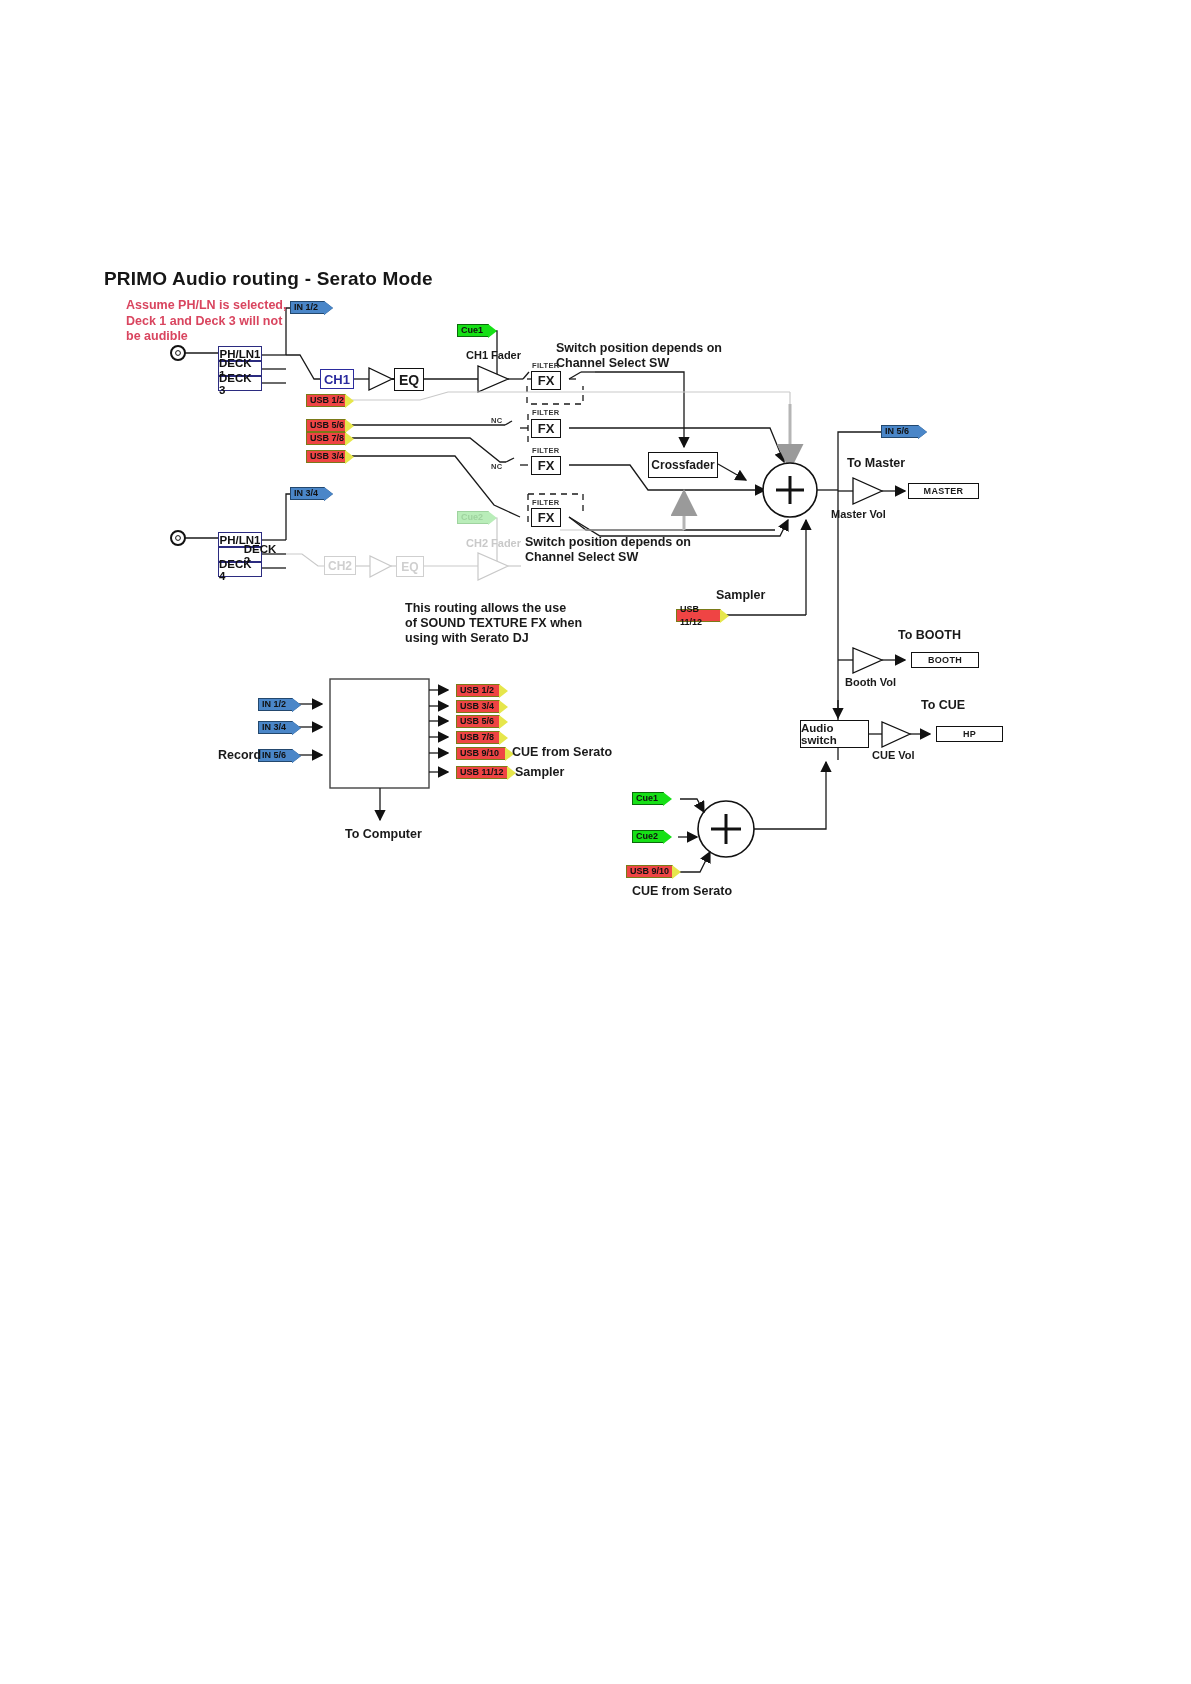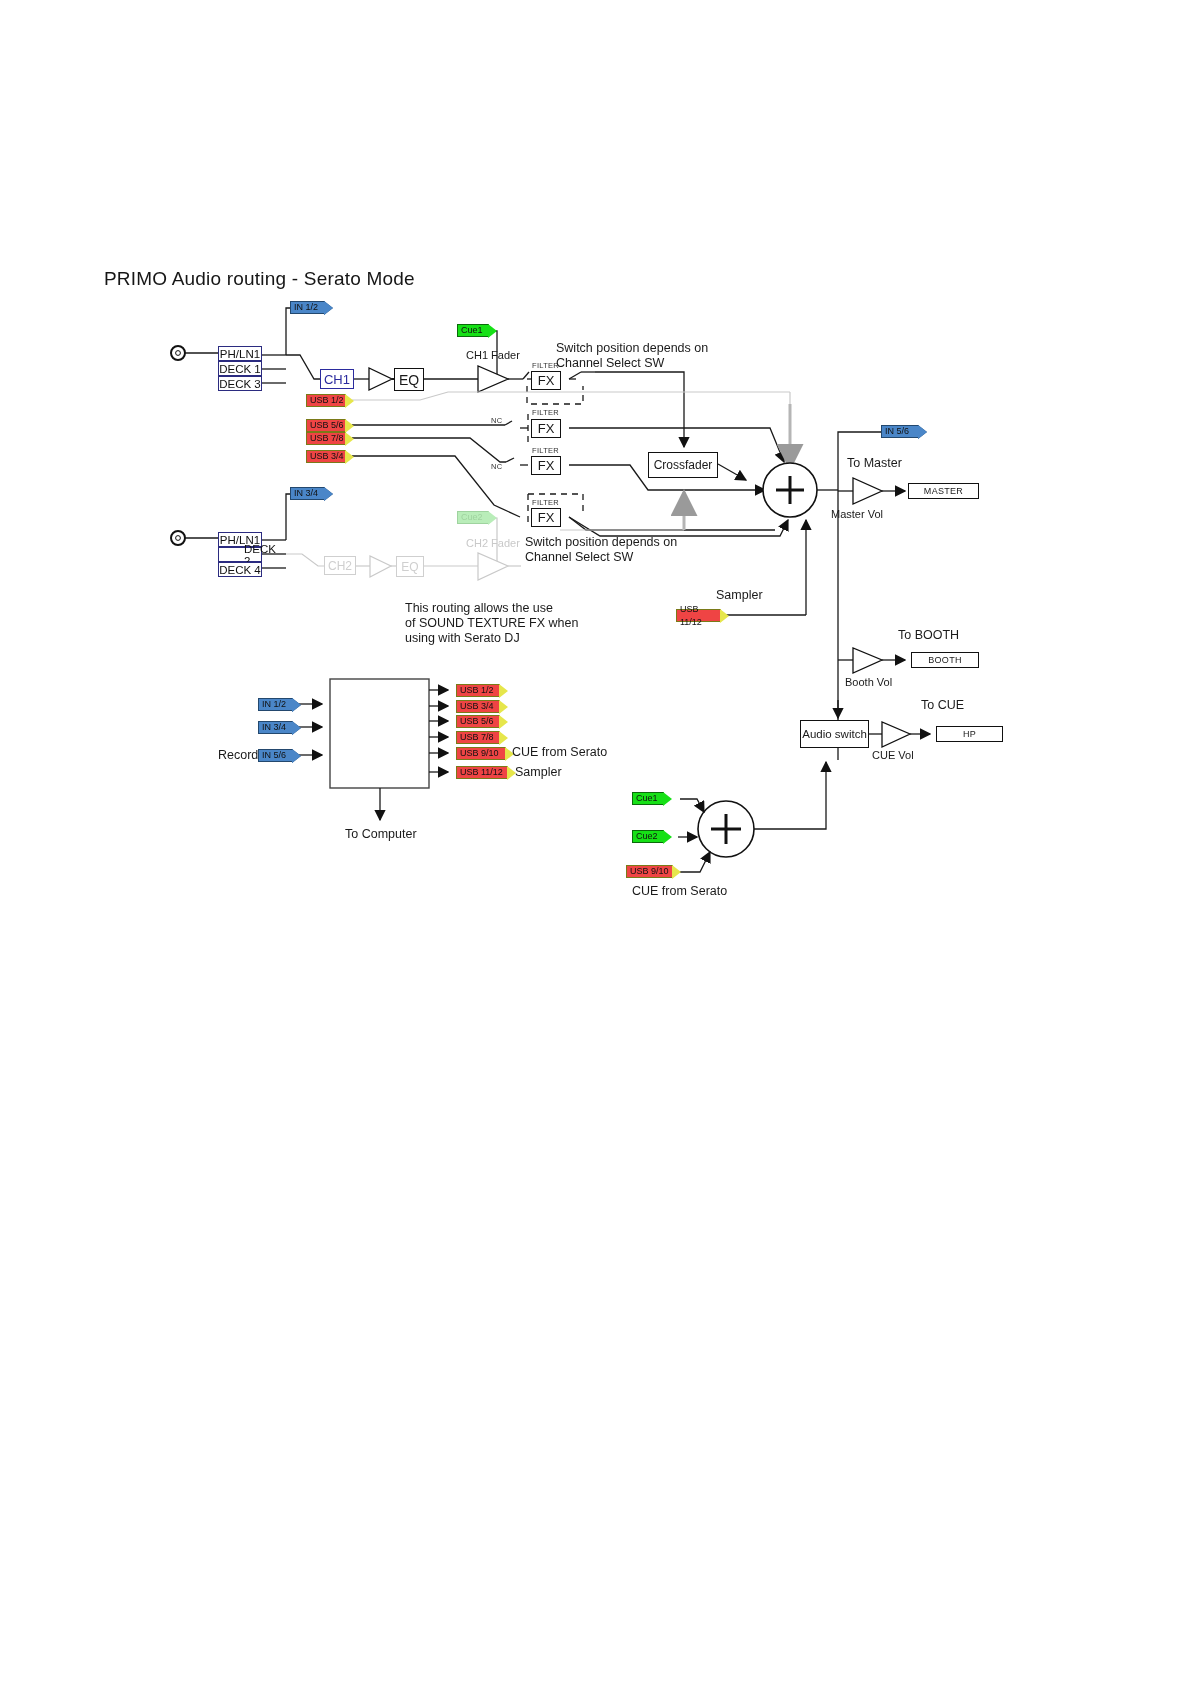--- a/index.html
+++ b/index.html
@@ -1,17 +1,17 @@
 <!DOCTYPE html>
 <html><head>
 <meta charset="utf-8">
 <style>
   html,body{margin:0;padding:0;background:#ffffff;}
   body{width:1191px;height:1684px;font-family:"Liberation Sans",sans-serif;position:relative;overflow:hidden;}
-  #stage{position:absolute;left:0;top:0;width:1094px;height:1684px;}
+  #stage{position:absolute;left:0;top:0;width:1094px;height:1684px;font-weight:bold;}
   svg.diagram{position:absolute;left:0;top:0;width:1191px;height:1684px;}
 
   .lbl{position:absolute;white-space:pre;}
   .title{font-size:19px;color:#161616;letter-spacing:.2px;}
   .rednote{font-size:12.5px;color:#d9455f;line-height:15.5px;}
   .blk{font-size:12.5px;color:#1a1a1a;line-height:15px;}
   .blk-sm{font-size:11px;color:#1a1a1a;}
   .tiny{font-size:7.5px;color:#333;letter-spacing:.3px;}
   .faded{color:#c9c9c9;}
 
@@ -218,20 +218,23 @@
       <path d="M391,566 L399,566"></path>
       <path d="M424,566 L497,566"></path>
       <path d="M497,566 L497,518 L457,518"></path>
       <path d="M478,553 L478,580 L508,566 z" fill="#fff"></path>
       <path d="M508,566 L521,566"></path>
     </g>
   </svg>
 
   <div class="lbl title" style="left:104px;top:268px;">PRIMO Audio routing - Serato Mode</div>
 
+  <div class="lbl rednote" style="left:126px;top:298px;width:230px;">Assume PH/LN is selected,
+Deck 1 and Deck 3 will not
+be audible</div>
 
   <div class="boxlbl bx-navy" style="left:218px;top:346px;width:44px;height:15px;">PH/LN1</div>
   <div class="boxlbl bx-navy" style="left:218px;top:361px;width:44px;height:15px;">DECK 1</div>
   <div class="boxlbl bx-navy" style="left:218px;top:376px;width:44px;height:15px;">DECK 3</div>
 
   <div class="boxlbl bx-blue" style="left:320px;top:369px;width:34px;height:20px;">CH1</div>
   <div class="boxlbl bx-black" style="left:394px;top:368px;width:30px;height:23px;font-size:14px;">EQ</div>
   <div class="lbl blk-sm" style="left:466px;top:349px;">CH1 Fader</div>
 
   <div class="flag blue" style="left:290px;top:301px;width:35px;">

